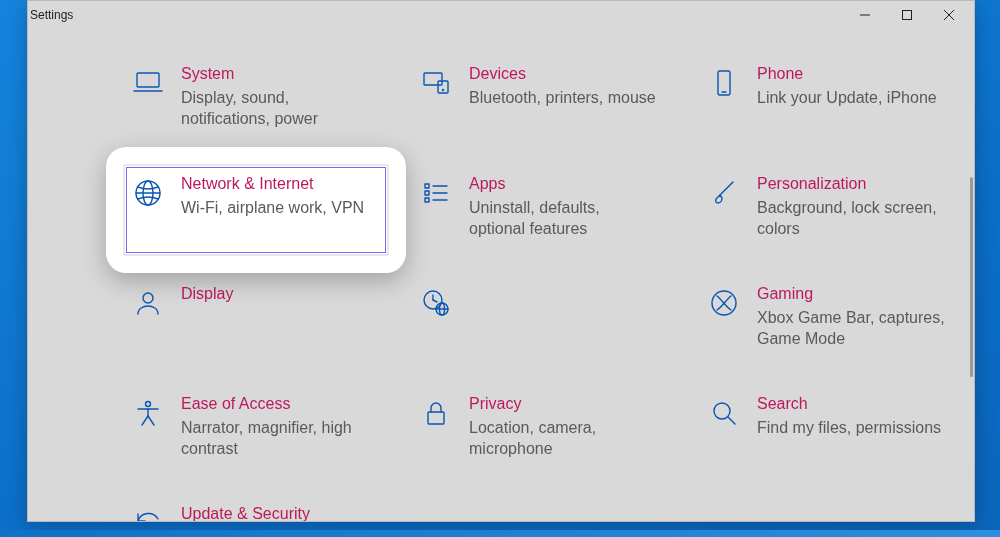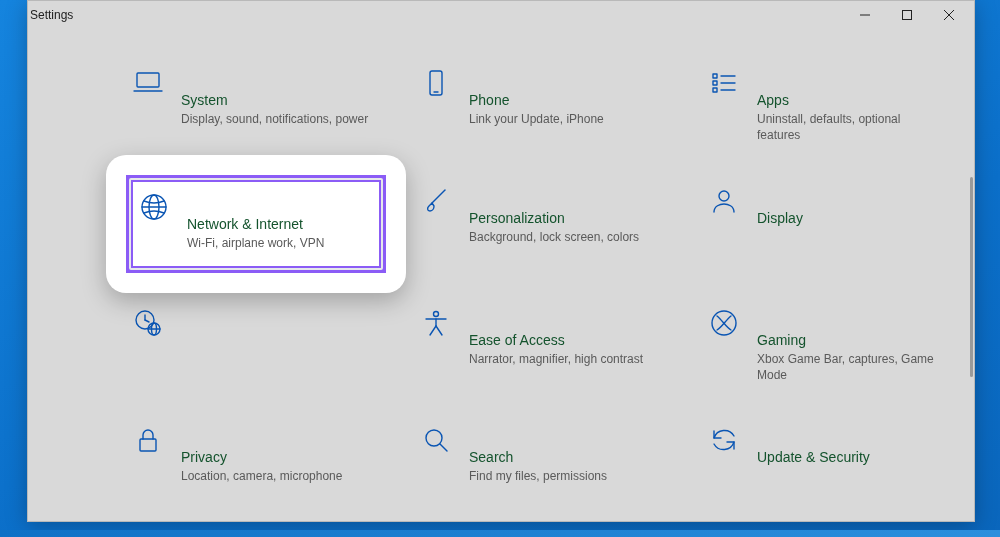--- a/index.html
+++ b/index.html
@@ -18,28 +18,28 @@
   .client{position:absolute;left:0;right:0;top:28px;bottom:0;overflow:hidden;}
   .grid{display:grid;grid-template-columns:repeat(3,260px);
     column-gap:28px;row-gap:24px;padding:28px 60px 40px 98px;}
   .tile{display:flex;align-items:flex-start;gap:16px;min-height:72px;
     padding:6px 4px;border:1px solid transparent;}
   .tile .icon{width:34px;height:34px;flex:0 0 34px;color:#0a55b3;
     display:flex;align-items:center;justify-content:center;margin-top:2px;}
   .tile .icon svg{width:32px;height:32px;stroke:#0a55b3;stroke-width:1.4;
     fill:none;stroke-linecap:round;stroke-linejoin:round;}
   .tile .txt{display:flex;flex-direction:column;gap:2px;min-width:0;}
-  .tile .name{font-size:14px;color:#14532d;line-height:1.3;margin-top:27px;}
-  .tile .desc{font-size:12px;color:#5a5a5a;line-height:1.35;max-width:190px;}
+  .tile .name{font-size:16px;color:#be185d;line-height:1.3;}
+  .tile .desc{font-size:16px;color:#5a5a5a;line-height:1.35;max-width:190px;}
   .highlight-wrap{grid-column:1;grid-row:2;position:relative;
     margin:-20px -20px;padding:20px 20px;}
   .highlight-wrap::before{content:"";position:absolute;inset:0;
     background:#fff;border-radius:20px;box-shadow:0 8px 24px rgba(0,0,0,.25);}
   .highlight-wrap .tile{position:relative;background:#fff;
-    border:7px solid #8b5cf6;}
+    border:1px solid #8b5cf6;}
   .highlight-wrap .tile::after{content:"";position:absolute;
     inset:-4px;border:2px solid #e6e8ea;border-radius:2px;pointer-events:none;}
   .scrollthumb{position:absolute;right:1px;top:148px;width:3px;height:200px;
     background:#9a9a9a;border-radius:2px;}
   .taskbar{position:absolute;left:0;right:0;bottom:0;height:7px;
     background:linear-gradient(90deg,#0f71c6,#2b8fdd);}
 </style>
 </head>
 <body>
 
@@ -74,20 +74,33 @@
                 <rect x="5" y="6" width="22" height="14" rx="1"></rect>
                 <line x1="2" y1="24" x2="30" y2="24"></line>
               </svg>
           </span>
           <span class="txt">
             <span class="name">System</span>
             <span class="desc">Display, sound, notifications, power</span>
           </span>
         </div>
 
+        <div class="tile">
+          <span class="icon">
+            <svg viewBox="0 0 32 32">
+                <rect x="4" y="6" width="18" height="12" rx="1"></rect>
+                <rect x="18" y="14" width="10" height="12" rx="1"></rect>
+                <circle cx="23" cy="23" r="0.5"></circle>
+              </svg>
+          </span>
+          <span class="txt">
+            <span class="name">Devices</span>
+            <span class="desc">Bluetooth, printers, mouse</span>
+          </span>
+        </div>
 
         <div class="tile">
           <span class="icon">
             <svg viewBox="0 0 32 32">
                 <rect x="10" y="4" width="12" height="24" rx="2"></rect>
                 <line x1="14" y1="25" x2="18" y2="25"></line>
               </svg>
           </span>
           <span class="txt">
             <span class="name">Phone</span>
@@ -164,50 +177,50 @@
                 <circle cx="22" cy="22" r="6"></circle>
                 <line x1="16" y1="22" x2="28" y2="22"></line>
                 <ellipse cx="22" cy="22" rx="2.5" ry="6"></ellipse>
               </svg>
           </span>
         </div>
 
         <div class="tile">
           <span class="icon">
             <svg viewBox="0 0 32 32">
+                <circle cx="16" cy="16" r="12"></circle>
+                <path d="M9 9 C14 13 18 20 23 23"></path>
+                <path d="M23 9 C18 13 14 20 9 23"></path>
+              </svg>
+          </span>
+          <span class="txt">
+            <span class="name">Gaming</span>
+            <span class="desc">Xbox Game Bar, captures, Game Mode</span>
+          </span>
+        </div>
+
+        <div class="tile">
+          <span class="icon">
+            <svg viewBox="0 0 32 32">
                 <circle cx="16" cy="7" r="2.5"></circle>
                 <line x1="6" y1="12" x2="26" y2="12"></line>
                 <line x1="16" y1="12" x2="16" y2="19"></line>
                 <line x1="16" y1="19" x2="10" y2="28"></line>
                 <line x1="16" y1="19" x2="22" y2="28"></line>
               </svg>
           </span>
           <span class="txt">
             <span class="name">Ease of Access</span>
             <span class="desc">Narrator, magnifier, high contrast</span>
           </span>
         </div>
 
         <div class="tile">
           <span class="icon">
             <svg viewBox="0 0 32 32">
-                <circle cx="16" cy="16" r="12"></circle>
-                <path d="M9 9 C14 13 18 20 23 23"></path>
-                <path d="M23 9 C18 13 14 20 9 23"></path>
-              </svg>
-          </span>
-          <span class="txt">
-            <span class="name">Gaming</span>
-            <span class="desc">Xbox Game Bar, captures, Game Mode</span>
-          </span>
-        </div>
-
-        <div class="tile">
-          <span class="icon">
-            <svg viewBox="0 0 32 32">
                 <rect x="8" y="15" width="16" height="12" rx="1"></rect>
                 <path d="M11 15 V11 a5 5 0 0 1 10 0 V15"></path>
               </svg>
           </span>
           <span class="txt">
             <span class="name">Privacy</span>
             <span class="desc">Location, camera, microphone</span>
           </span>
         </div>
 

